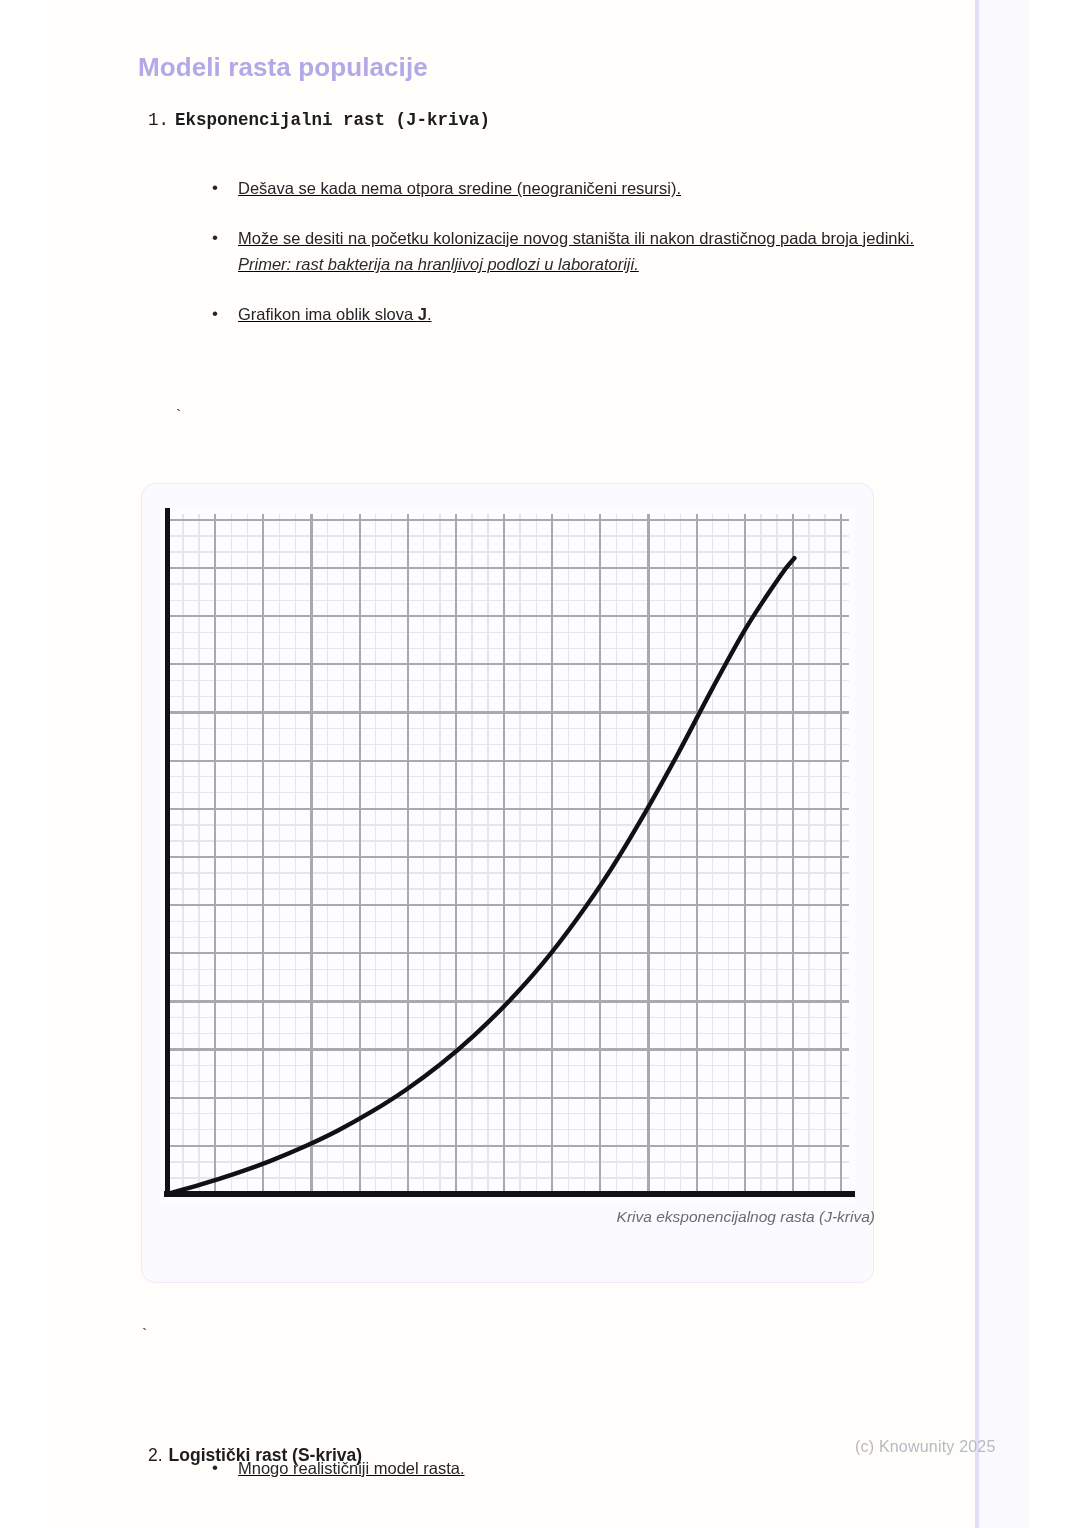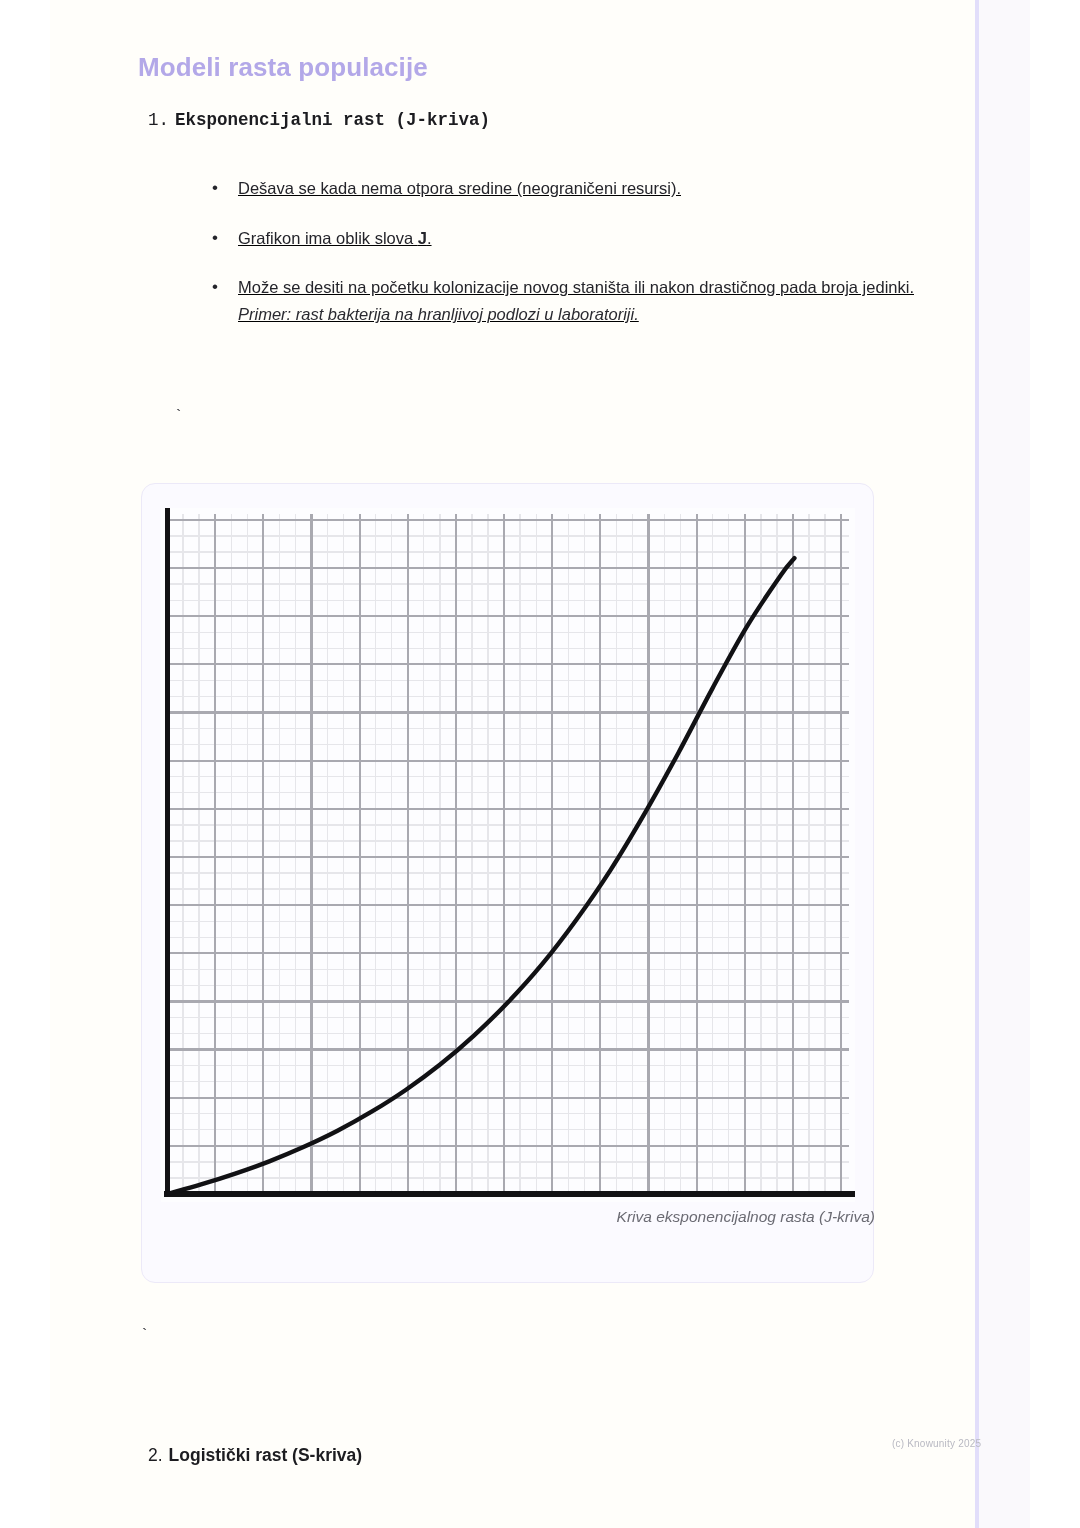--- a/index.html
+++ b/index.html
@@ -149,23 +149,23 @@
     width: 733px;
     text-align: right;
     font-size: 15.5px;
     font-style: italic;
     color: #6b6b73;
   }
 
   
   .watermark {
     position: absolute;
-    left: 892px;
+    left: 855px;
     top: 1438px;
-    font-size: 10px;
+    font-size: 16px;
     color: #b9b9c2;
     letter-spacing: 0.2px;
     white-space: nowrap;
   }
 </style>
 </head>
 <body>
 
 <div id="page">
 
@@ -174,22 +174,22 @@
   <div class="content-card">
 
     <div class="doc-title">Modeli rasta populacije</div>
 
     <div class="section-heading" id="heading-1">
       <span class="num">1.</span><span class="ttl">Eksponencijalni rast (J-kriva)</span>
     </div>
 
     <ul class="bullet-list" id="list-1">
         <li><span>Dešava se kada nema otpora sredine (neograničeni resursi).</span></li>
+        <li><span>Može se desiti na početku kolonizacije novog staništa ili nakon drastičnog pada broja jedinki. </span><i>Primer: rast bakterija na hranljivoj podlozi u laboratoriji.</i></li>
         <li><span>Grafikon ima oblik slova </span><b>J</b><span>.</span></li>
-        <li><span>Može se desiti na početku kolonizacije novog staništa ili nakon drastičnog pada broja jedinki. </span><i>Primer: rast bakterija na hranljivoj podlozi u laboratoriji.</i></li>
       </ul>
 
     <div class="stray-tick" id="tick-1">`</div>
 
     <div class="figure-frame">
       <div class="plot-wrap">
         <svg class="plot-svg" id="chart-svg" width="694" height="694" viewBox="0 0 694 694" xmlns="http://www.w3.org/2000/svg">
           <rect x="0" y="0" width="694" height="694" fill="#fdfdff"></rect>
           <g id="grid-minor">
               <line x1="22.05" y1="6" x2="22.05" y2="686" stroke="#e6e6ea" stroke-width="1.3" shape-rendering="crispEdges"></line>
@@ -290,20 +290,23 @@
       </div>
       <div class="figure-caption">Kriva eksponencijalnog rasta (J-kriva)</div>
     </div>
 
     <div class="stray-tick" id="tick-2">`</div>
 
     <div class="section-heading" id="heading-2">
       <span class="num">2.</span><span class="ttl">Logistički rast (S-kriva)</span>
     </div>
 
+    <ul class="bullet-list" id="list-2">
+        <li><span>Mnogo realističniji model rasta.</span></li>
+      </ul>
 
   </div>
 
   <div class="right-panel"></div>
   <div class="accent-rule"></div>
   <div class="right-fade"></div>
 
   <div class="watermark">(c) Knowunity 2025</div>
 
 </div>

